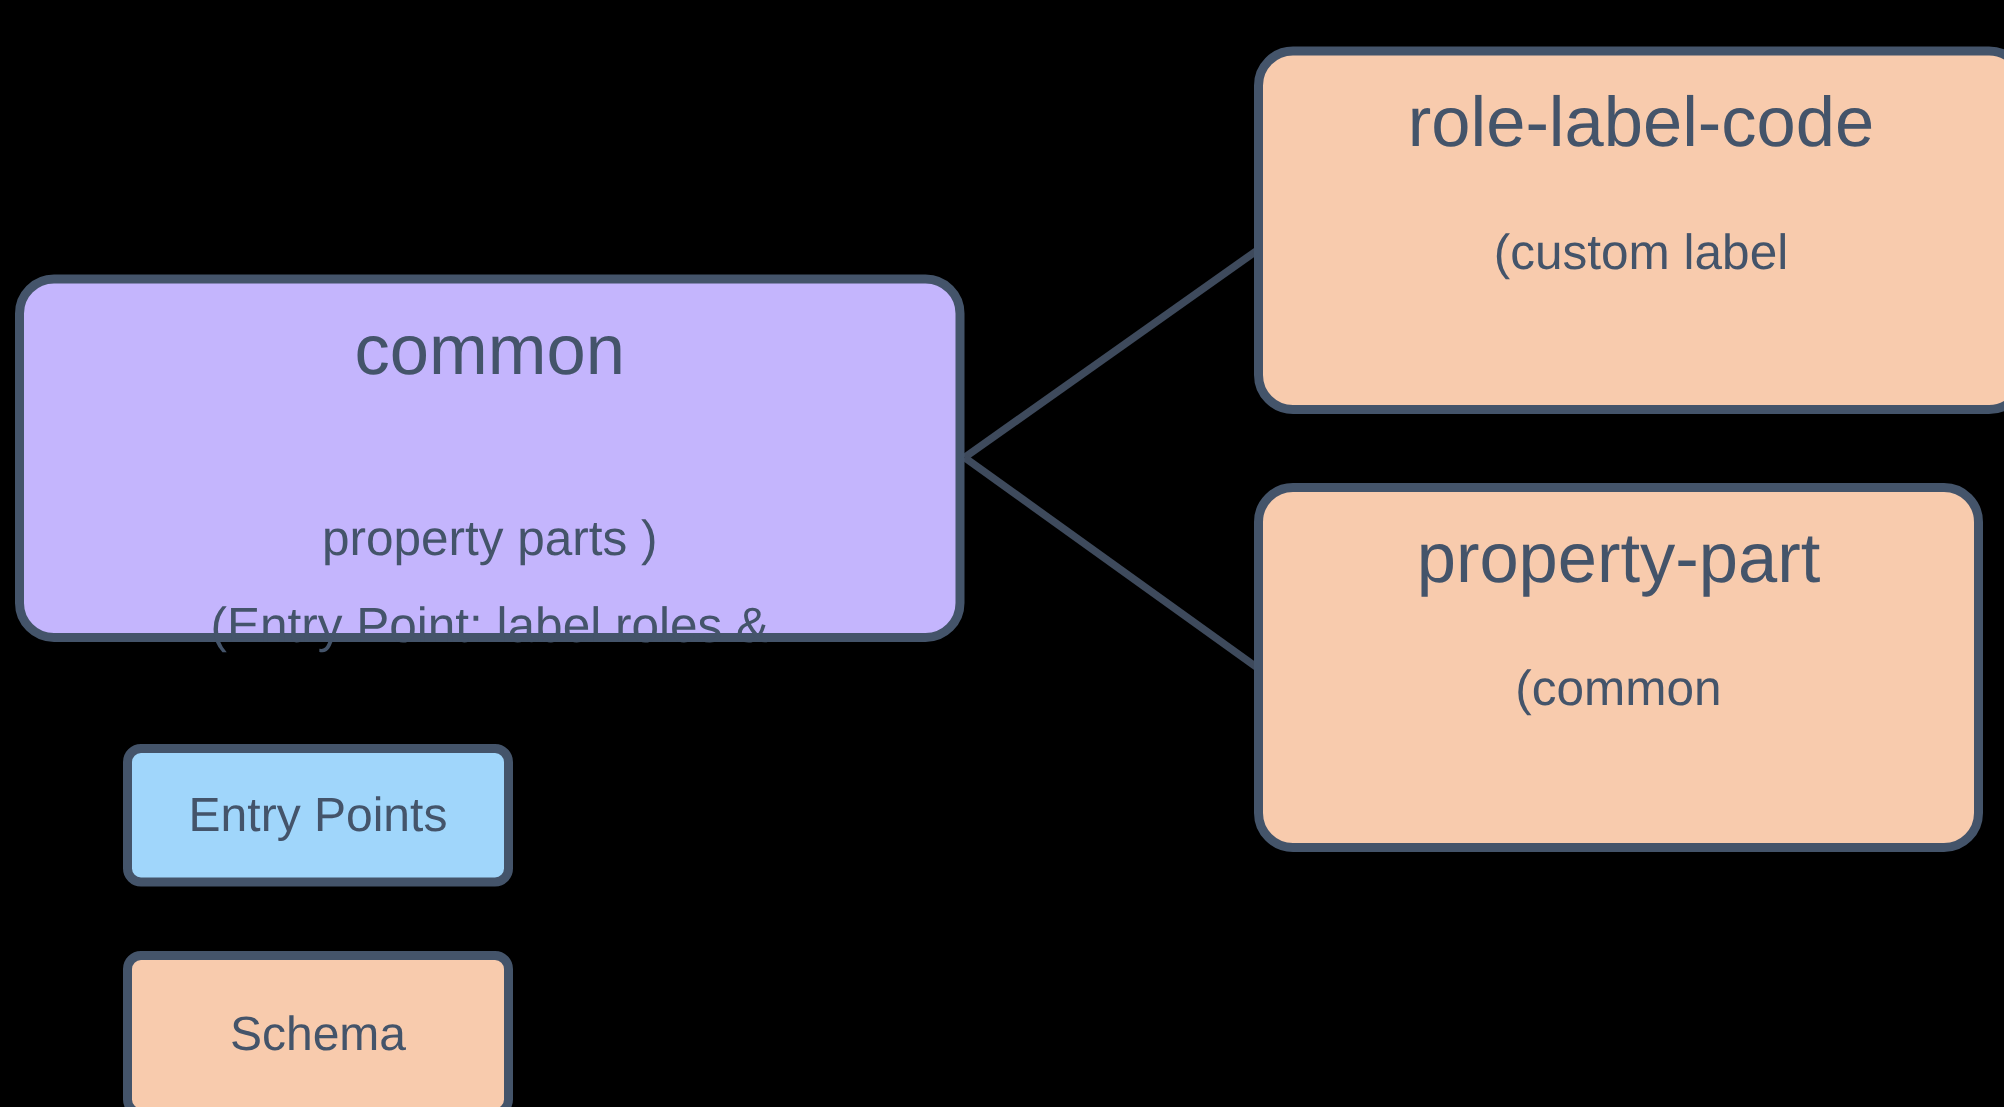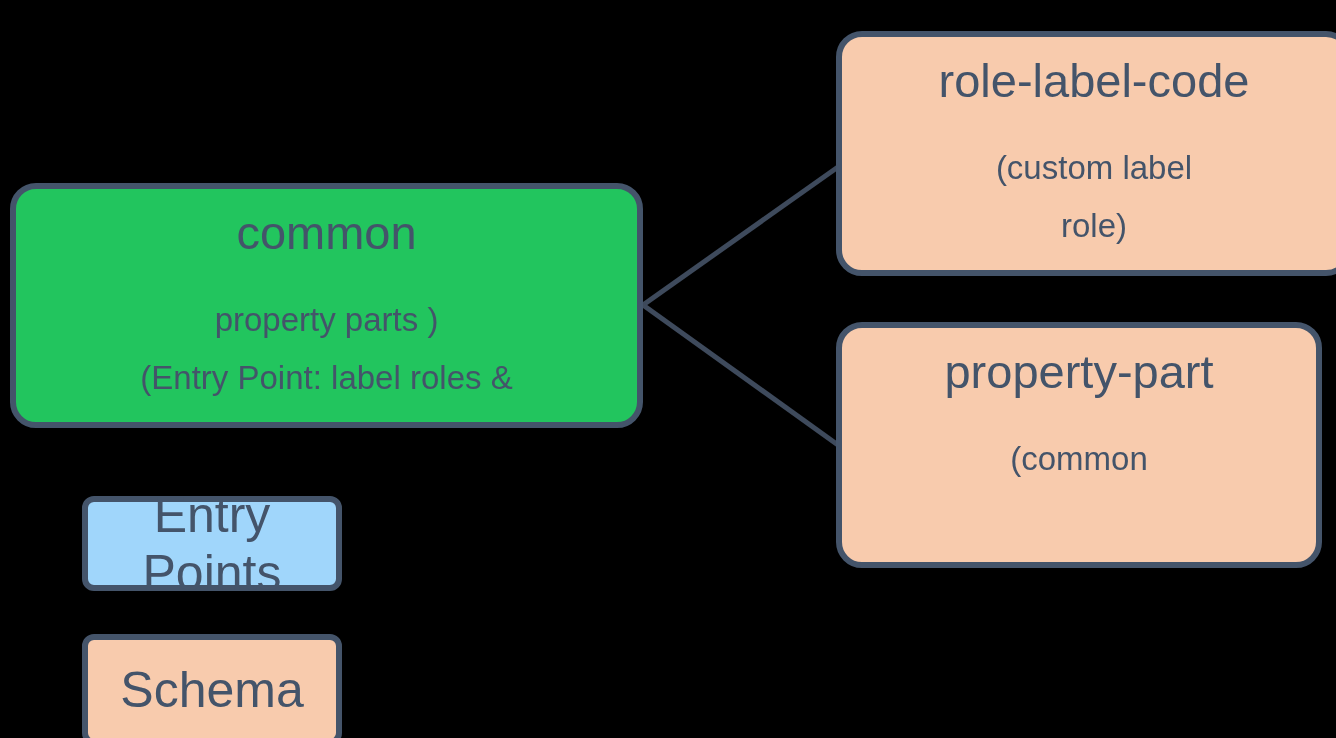--- a/index.html
+++ b/index.html
@@ -32,21 +32,21 @@
     position: absolute;
     box-sizing: border-box;
     border: 6px solid #44546A;
     border-radius: 26px;
     display: flex;
     flex-direction: column;
     align-items: center;
     padding-top: 16px;
     text-align: center;
   }
-  .node.blue  { background: #22c55e; }
+  .node.blue  { background: #c4b5fd; gap: 39px; }
   .node.peach { background: #F8CBAD; }
 
   .node-title {
     font-size: 47px;
     line-height: 56px;
     margin-bottom: 30px;
     white-space: nowrap;
   }
   .node-subtitle {
     font-size: 33px;
@@ -68,21 +68,21 @@
   }
 
   .legend-box {
     position: absolute;
     box-sizing: border-box;
     border: 6px solid #44546A;
     border-radius: 12px;
     display: flex;
     align-items: center;
     justify-content: center;
-    font-size: 50px;
+    font-size: 32px;
     text-align: center;
   }
   #legend-entry-points {
     left: 82px; top: 496px;
     width: 260px; height: 95px;
     background: #A0D6FB;
   }
   #legend-schema {
     left: 82px; top: 634px;
     width: 260px; height: 111px;
@@ -104,21 +104,20 @@
     <div class="node-subtitle">
       <div class="subtitle-line">property parts )</div>
       <div class="subtitle-line">(Entry Point: label roles &amp;</div>
     </div>
   </div>
 
   <div class="node peach" id="node-role-label-code">
     <div class="node-title">role-label-code</div>
     <div class="node-subtitle">
       <div class="subtitle-line">(custom label</div>
-      <div class="subtitle-line">role)</div>
     </div>
   </div>
 
   <div class="node peach" id="node-property-part">
     <div class="node-title">property-part</div>
     <div class="node-subtitle">
       <div class="subtitle-line">(common</div>
     </div>
   </div>
 

